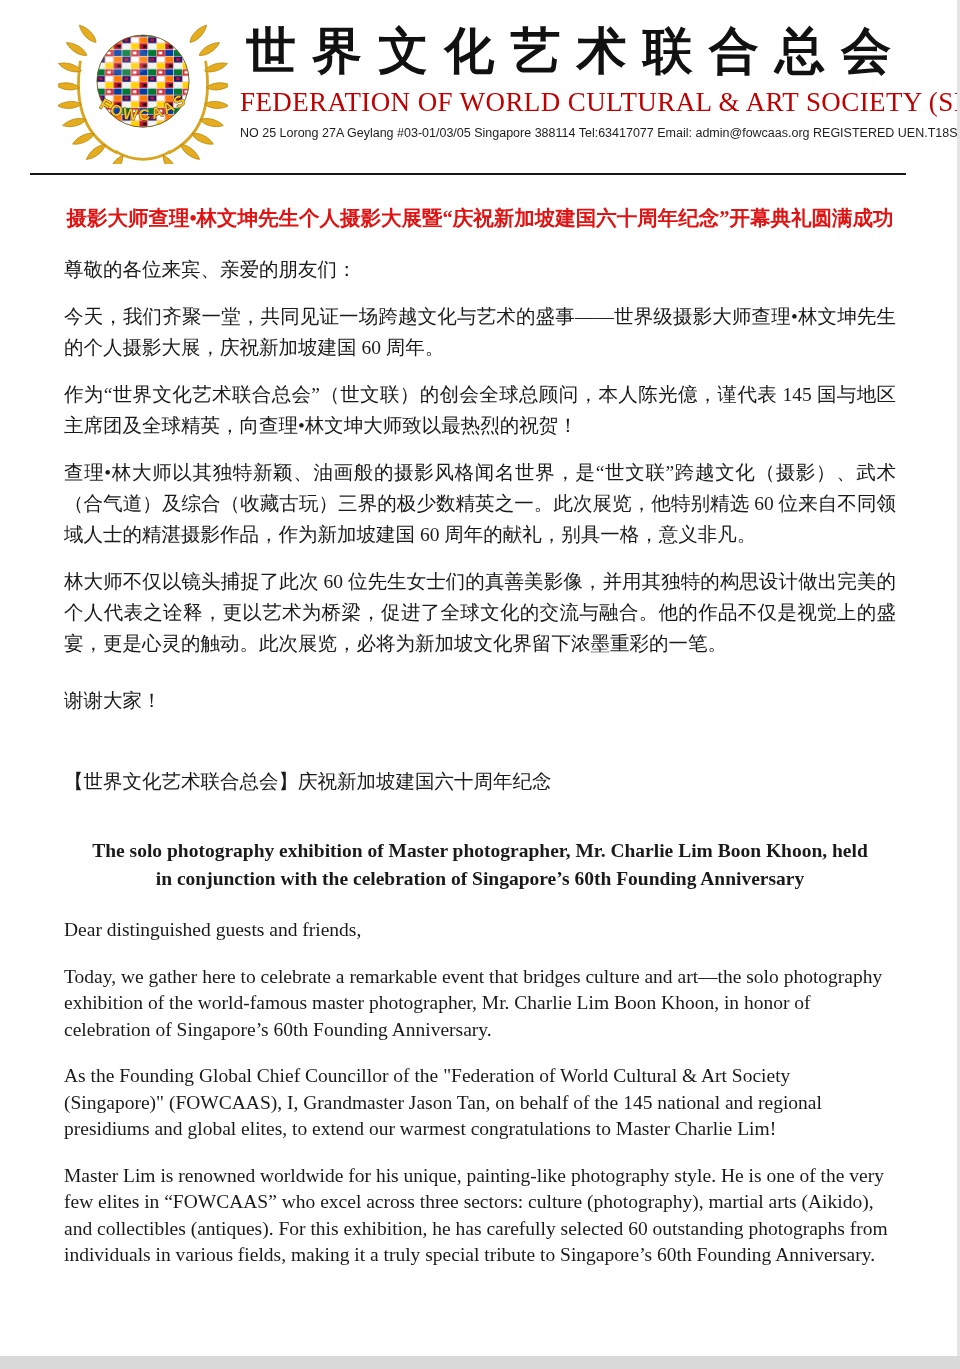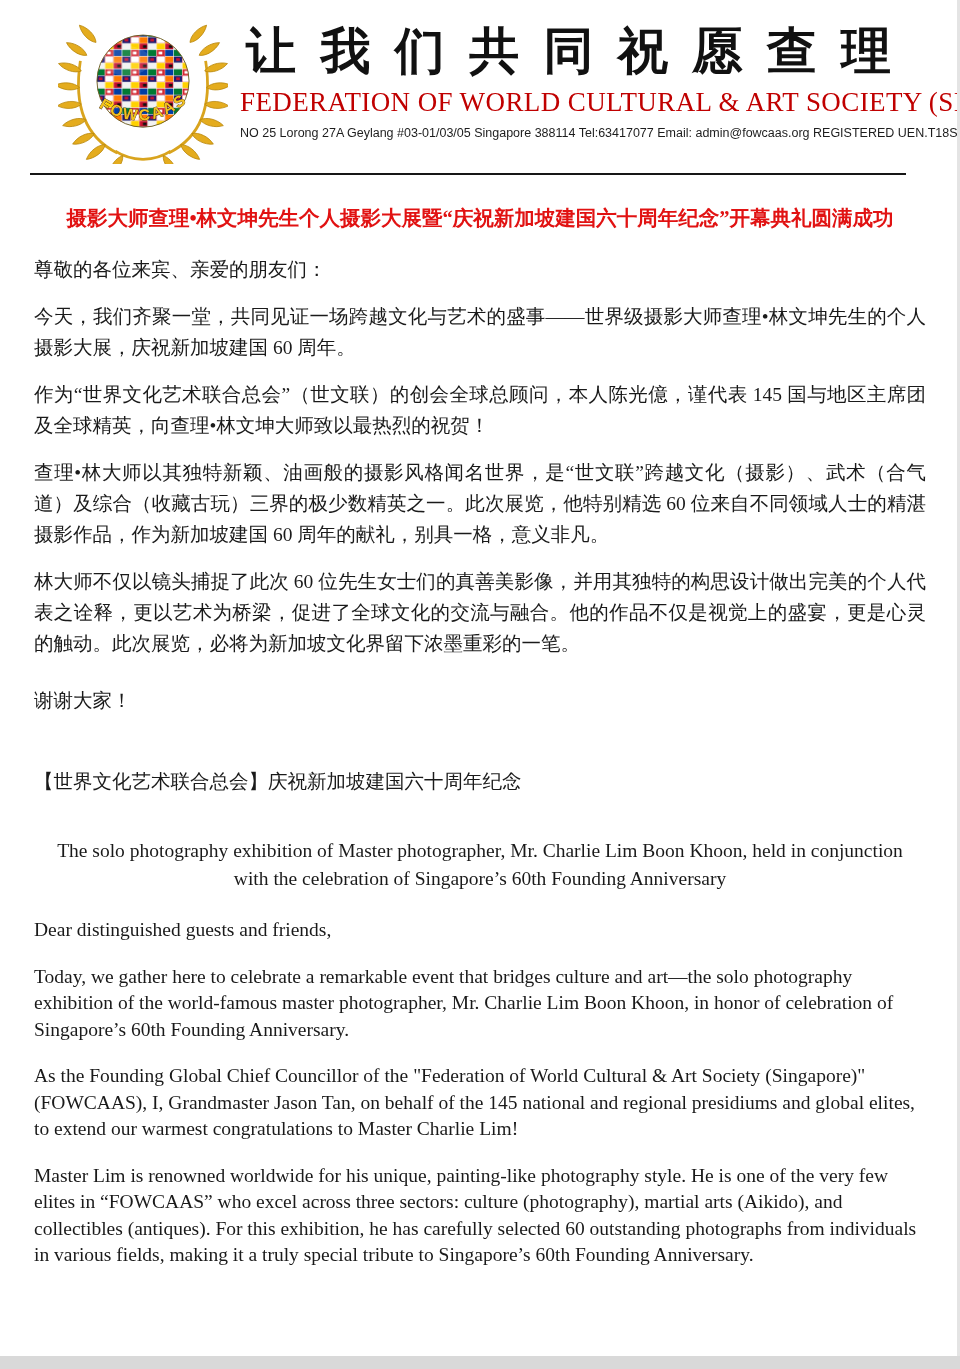--- a/index.html
+++ b/index.html
@@ -38,35 +38,35 @@
   .addr {
     font-family: "Liberation Sans", "DejaVu Sans", sans-serif;
     font-size: 12.5px;
     margin-top: 8px;
     color: #1d1d1d;
     white-space: nowrap;
   }
   .rule { border-top: 2px solid #161616; margin: 9px 54px 0 30px; }
 
   
-  .content { padding: 0 34px; }
+  .content { padding: 0 64px; }
   .cn-title {
     font-size: 20.5px;
     font-weight: 700;
     text-align: center;
     white-space: nowrap;
     margin: 29px 0 0 0;
   }
   .cn { font-size: 19.5px; line-height: 31px; margin: 16px 0 0 0; text-align: justify; }
   .cn.salutation { margin-top: 22px; }
   .cn.closing { margin-top: 26px; }
   .cn.credit { margin-top: 50px; }
   .en-title {
     font-size: 19.5px;
-    font-weight: 400;
+    font-weight: 700;
     text-align: center;
     line-height: 28px;
     margin: 40px 18px 0 18px;
   }
   .en { font-size: 19.5px; line-height: 26.5px; margin: 20px 2px 0 0; }
   .en.salutation-en { margin-top: 24px; }
 
   
   .edge-bottom { position: absolute; left: 0; right: 0; bottom: 0; height: 13px; background: #d9d9d9; }
   .edge-right { position: absolute; top: 0; right: 0; bottom: 0; width: 3px; background: #e4e4e4; }
@@ -118,21 +118,21 @@
 
       <circle cx="88" cy="62" r="50" fill="url(#mosaic)" stroke="#6b5b1f" stroke-width="1"></circle>
       <ellipse cx="70" cy="40" rx="26" ry="16" fill="#ffffff" opacity="0.12"></ellipse>
 
       <text font-family="Liberation Sans, sans-serif" font-size="17" font-weight="bold" letter-spacing="2.5" fill="#f2c21f" stroke="#3c2415" stroke-width="0.8" paint-order="stroke">
         <textPath href="#fowArc" startOffset="6%">FOWCAAS</textPath>
       </text>
     </svg>
 
     <div class="head-right">
-      <div class="calli">让我们共同祝愿查理</div>
+      <div class="calli">世界文化艺术联合总会</div>
       <div class="orgname" style="color: rgb(192, 0, 0);">FEDERATION OF WORLD CULTURAL &amp; ART SOCIETY (SINGAPORE)</div>
       <div class="addr">NO 25 Lorong 27A Geylang #03-01/03/05 Singapore 388114 Tel:63417077 Email: admin@fowcaas.org REGISTERED UEN.T18SS0013L</div>
     </div>
   </header>
 
   <div class="rule"></div>
 
   <main class="content">
     <h1 class="cn-title" style="color: rgb(225, 18, 18);">摄影大师查理•林文坤先生个人摄影大展暨“庆祝新加坡建国六十周年纪念”开幕典礼圆满成功</h1>
 

